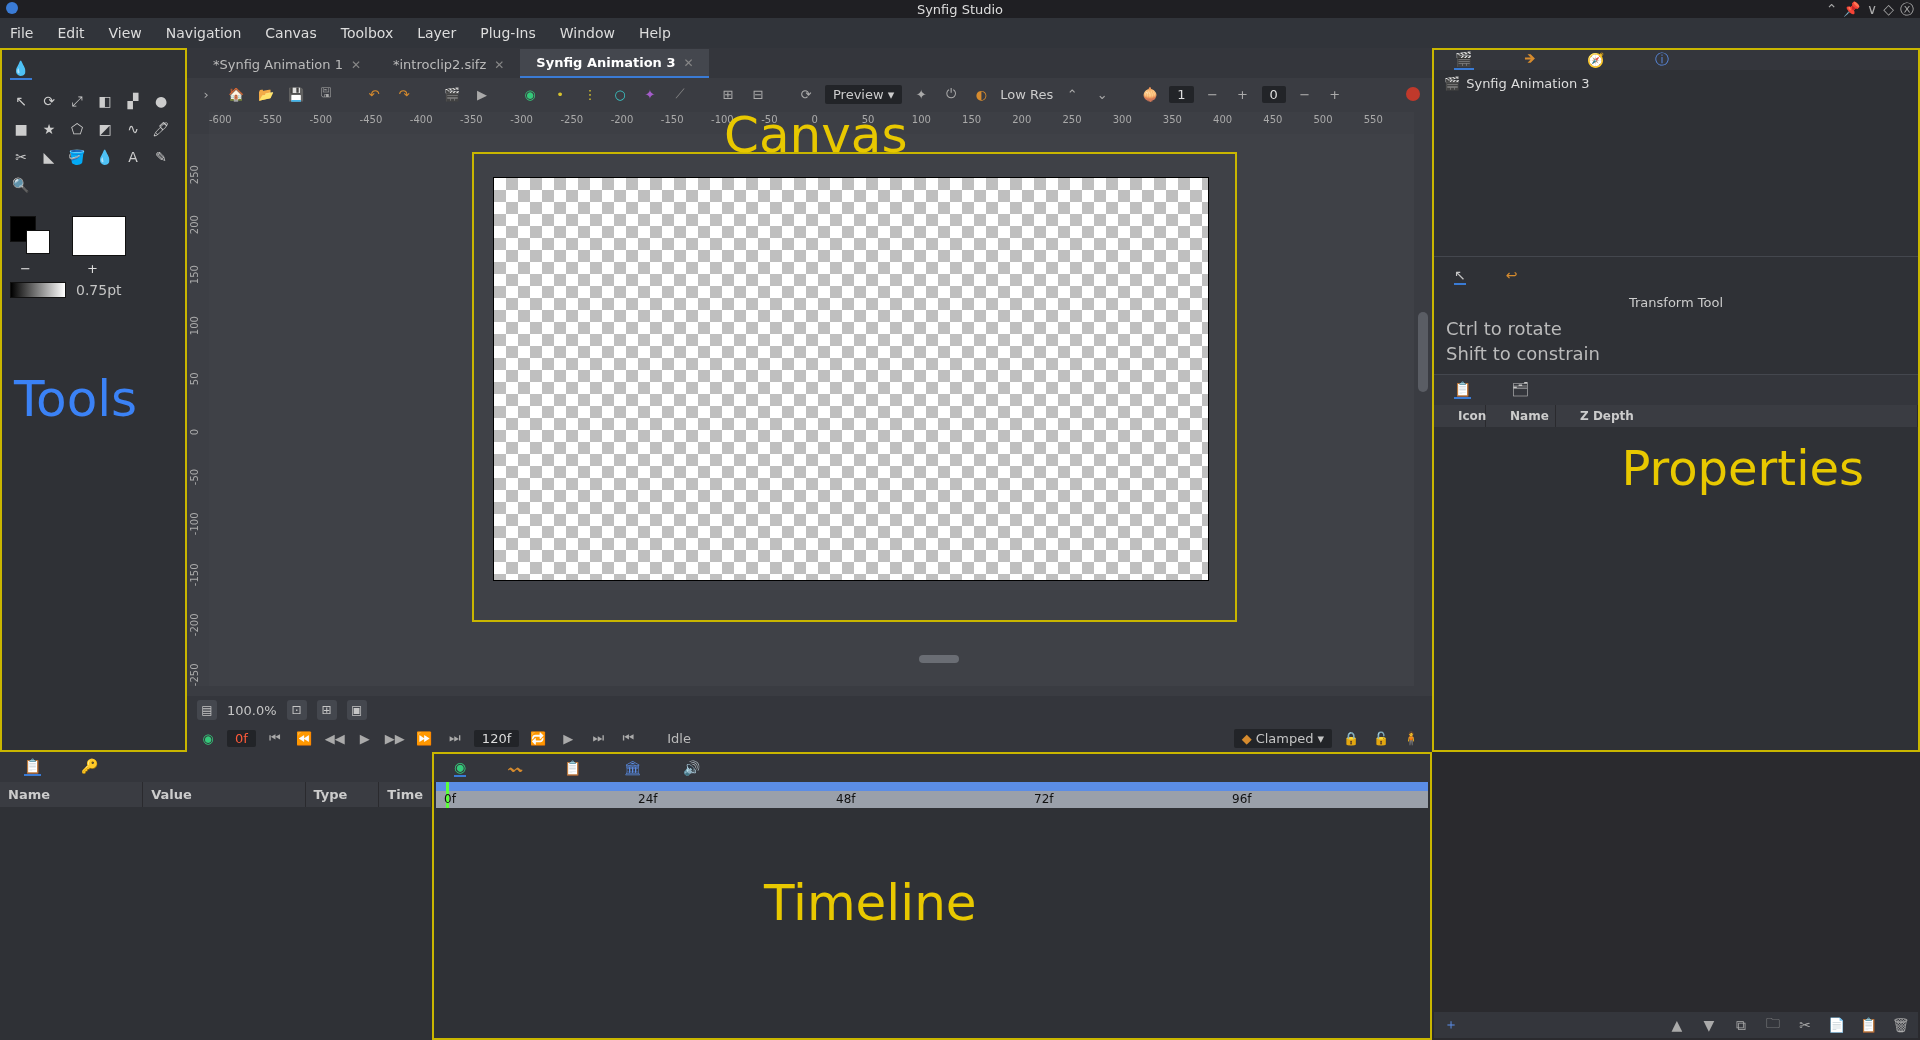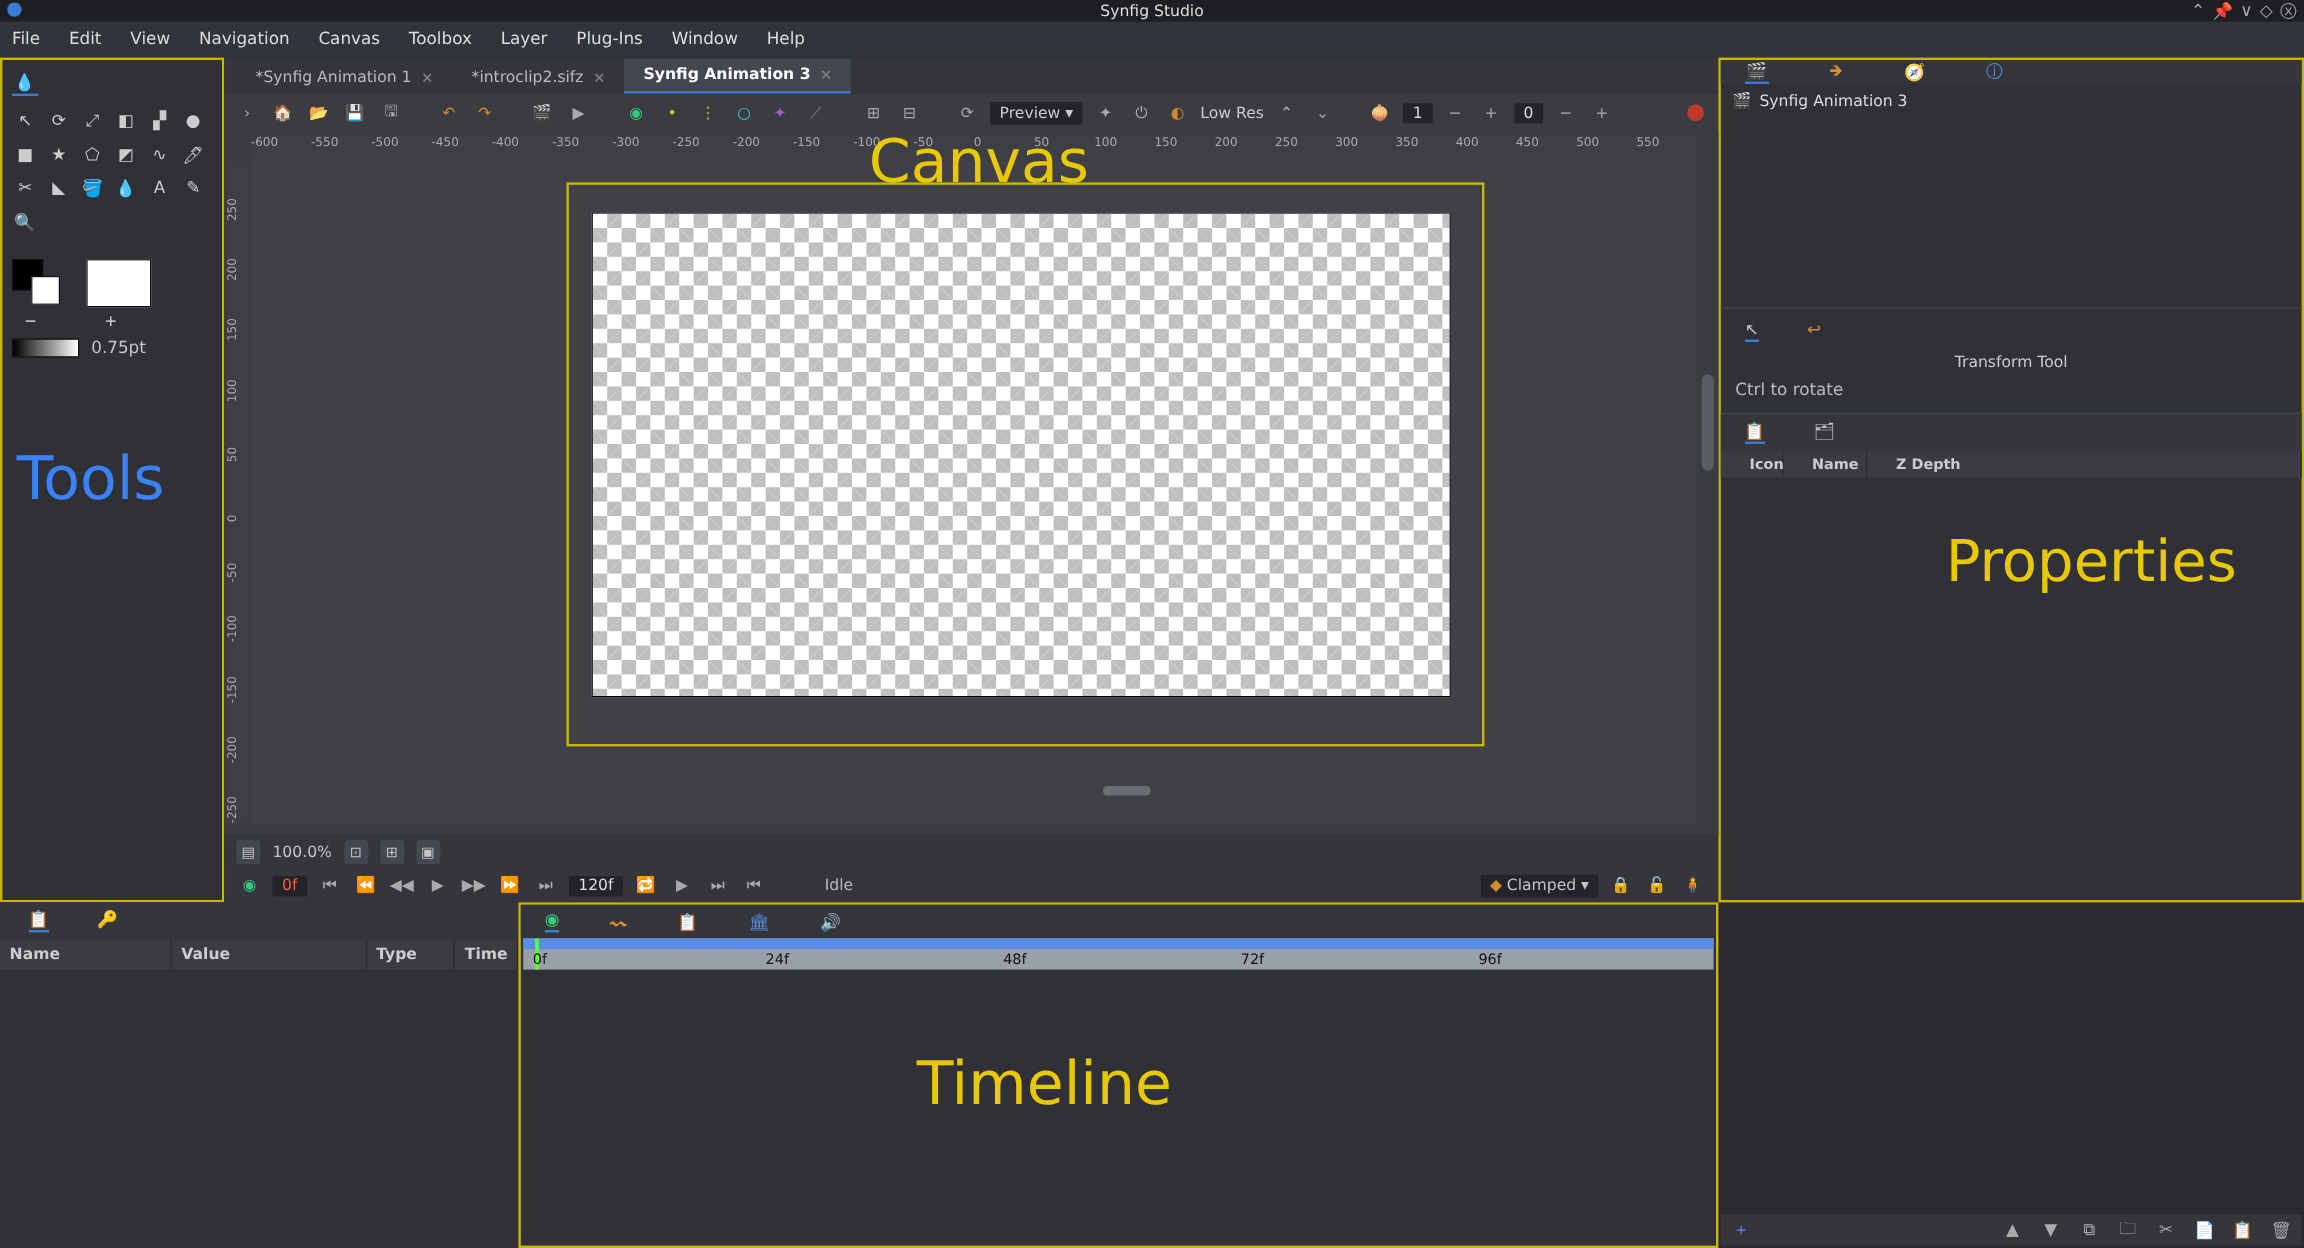--- a/index.html
+++ b/index.html
@@ -104,38 +104,38 @@
 .scroll-v { position:absolute; right:2px; top:200px; width:10px; height:80px; background:#5a5d64; border-radius:5px;}
 .resize-grip { position:absolute; left:730px; top:543px; width:40px; height:8px; background:#6a6d74; border-radius:4px;}
 
 
 .zoom-row { height:28px; background:#34363c; display:flex; align-items:center; gap:10px; padding:0 10px; font-size:13px;}
 .zbtn { width:20px; height:20px; background:#44474e; border-radius:3px; display:flex; align-items:center; justify-content:center; font-size:12px; cursor:pointer;}
 
 
 .transport-row { height:28px; background:#34363c; display:flex; align-items:center; gap:8px; padding:0 10px; font-size:13px; }
 .transport-row .frame { color:#ff5a3a; background:#222428; padding:1px 8px; border-radius:2px;}
-.transport-row .status { margin-left:40px; color:#bbb;}
+.transport-row .status { margin-left:20px; color:#bbb;}
 .transport-row .right { margin-left:auto; display:flex; gap:8px; align-items:center;}
 .clamp-dd { background:#222428; padding:2px 8px; border-radius:2px; display:flex; align-items:center; gap:4px;}
 
 
 .props {
   width:488px; background:#2f3136; border:2px solid #c9b600; display:flex; flex-direction:column;
 }
 .p-tabs { height:30px; background:#34363c; display:flex; align-items:center; gap:46px; padding:0 20px;}
 .p-tabs .pt { width:20px; height:20px; display:flex; align-items:center; justify-content:center; cursor:pointer;}
 .p-tabs .pt.active { border-bottom:2px solid #3a7bd5; }
 .p-body { flex:1; display:flex; flex-direction:column; }
 .layer-list { padding:6px 10px; font-size:13px; color:#ddd; height:186px;}
 .layer-list .lit { display:flex; gap:6px; align-items:center;}
 .tool-opts { border-top:1px solid #44474e; padding:8px 12px; }
 .tool-opts .pttabs { display:flex; gap:40px; padding:2px 8px 6px 8px;}
 .tool-opts .ttitle { text-align:center; font-size:13px; color:#ccc; margin-top:4px;}
-.tool-opts .hint { font-size:14px; color:#bbb; margin-top:6px; line-height:1.4;}
+.tool-opts .hint { font-size:18px; color:#bbb; margin-top:6px; line-height:1.4;}
 .params-panel { border-top:1px solid #44474e;}
 .params-tabs { display:flex; gap:40px; padding:6px 20px; background:#34363c;}
 .params-head { display:flex; background:#3a3c42; font-size:12px; font-weight:bold; color:#ccc;}
 .params-head div { padding:4px 24px; border-right:1px solid #2a2a2e;}
 
 
 .bottom-left {
   position:absolute; left:0; top:752px; width:432px; height:288px;
   background:#2f3136;
 }
@@ -402,20 +402,21 @@
         </div>
       </div>
       <div class="tool-opts">
         <div class="pttabs">
           <span class="pt active" style="border-bottom:2px solid #3a7bd5">↖</span>
           <span class="pt" style="color:#d68b2e">↩</span>
         </div>
         <div class="ttitle">Transform Tool</div>
         <div class="hint">
           <div>Ctrl to rotate</div>
+          <div>Shift to constrain</div>
         </div>
       </div>
       <div style="flex:1"></div>
       <div class="params-panel">
         <div class="params-tabs">
           <span class="pt active" style="color:#5b8de6;border-bottom:2px solid #3a7bd5">📋</span>
           <span class="pt">🗂</span>
         </div>
         <div class="params-head">
           <div style="width:52px">Icon</div>

